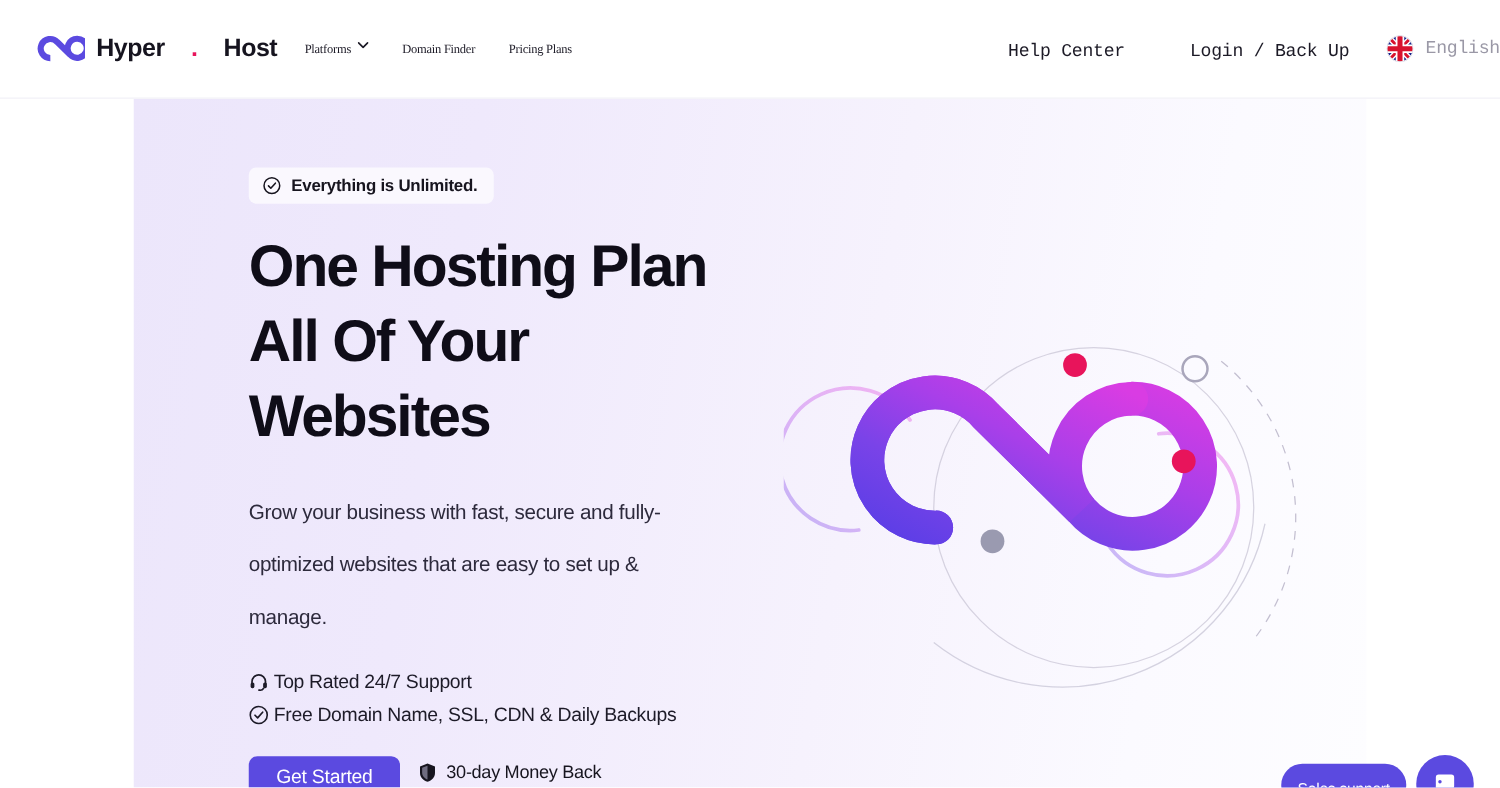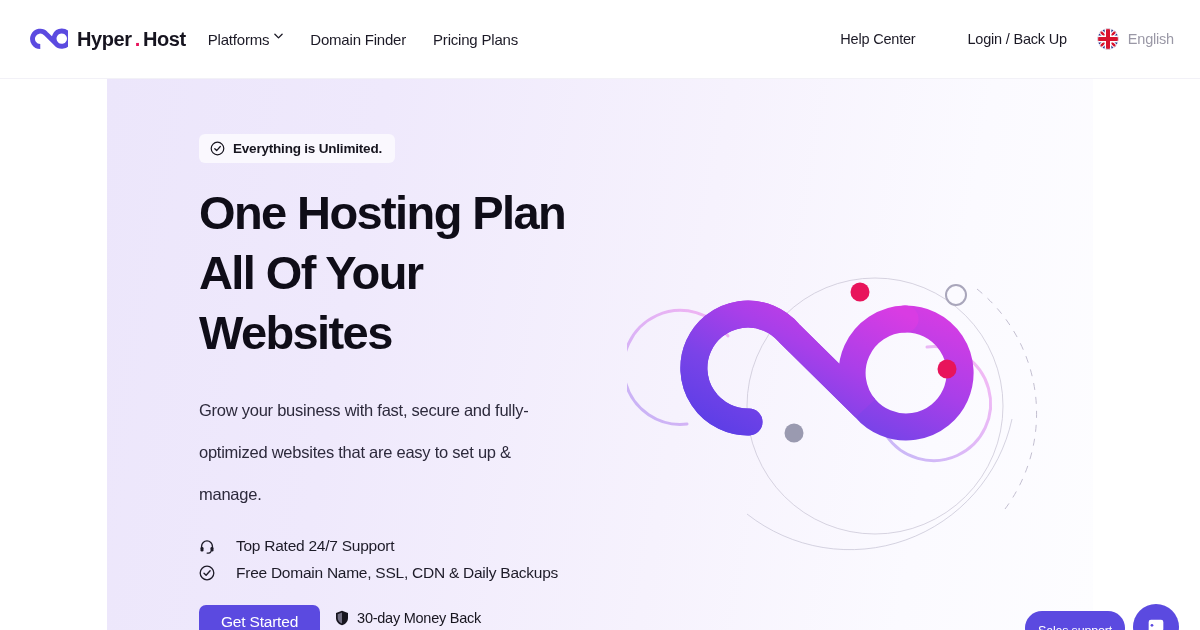--- a/index.html
+++ b/index.html
@@ -46,57 +46,58 @@
   }
   .brand-mark { width: 40px; height: 26px; display: block; flex: none; }
   .brand-text {
     font-size: 20px;
     font-weight: bold;
     letter-spacing: -0.4px;
     color: #16141f;
     white-space: nowrap;
     display: flex;
     align-items: baseline;
-    gap: 0px;
+    gap: 18px;
   }
   .brand-dot {
     color: #e8145b;
     font-weight: bold;
     padding: 0 3px;
   }
 
   .main-nav {
     display: flex;
     align-items: center;
     gap: 27px;
   }
   .nav-item {
-    font-size: 15px;
+    font-size: 10px;
     color: #1c1a26;
     letter-spacing: -0.2px;
     white-space: nowrap;
     cursor: pointer;
     display: flex;
     align-items: center;
     gap: 5px;
+    font-family: Liberation Serif, serif;
   }
   .chev {
     display: inline-block;
     width: 9px; height: 9px;
     position: relative;
     top: -2px;
   }
   .chev svg { display: block; }
 
   .header-right {
     margin-left: auto;
-    padding-right: 26px;
-    display: flex;
-    align-items: center;
+    display: flex;
+    align-items: flex-end;
     gap: 0;
+    font-family: Liberation Mono, monospace;
   }
   .header-right .hr-link {
     font-size: 14.5px;
     color: #1c1a26;
     letter-spacing: -0.2px;
     white-space: nowrap;
     cursor: pointer;
   }
   .hr-help { margin-right: 52px; }
   .hr-login { margin-right: 30px; }
@@ -166,22 +167,21 @@
     line-height: 42px;
     color: #2d2a3c;
     letter-spacing: -0.25px;
     width: 352px;
     margin-bottom: 22px;
   }
 
   .feature-list { margin-bottom: 23px; }
   .feature {
     display: flex;
-    align-items: center;
-    gap: 21px;
+    gap: 4px;
     margin-bottom: 9px;
   }
   .feature:last-child { margin-bottom: 0; }
   .feature-label {
     font-size: 15.5px;
     color: #1d1b28;
     letter-spacing: -0.25px;
     white-space: nowrap;
   }
 

